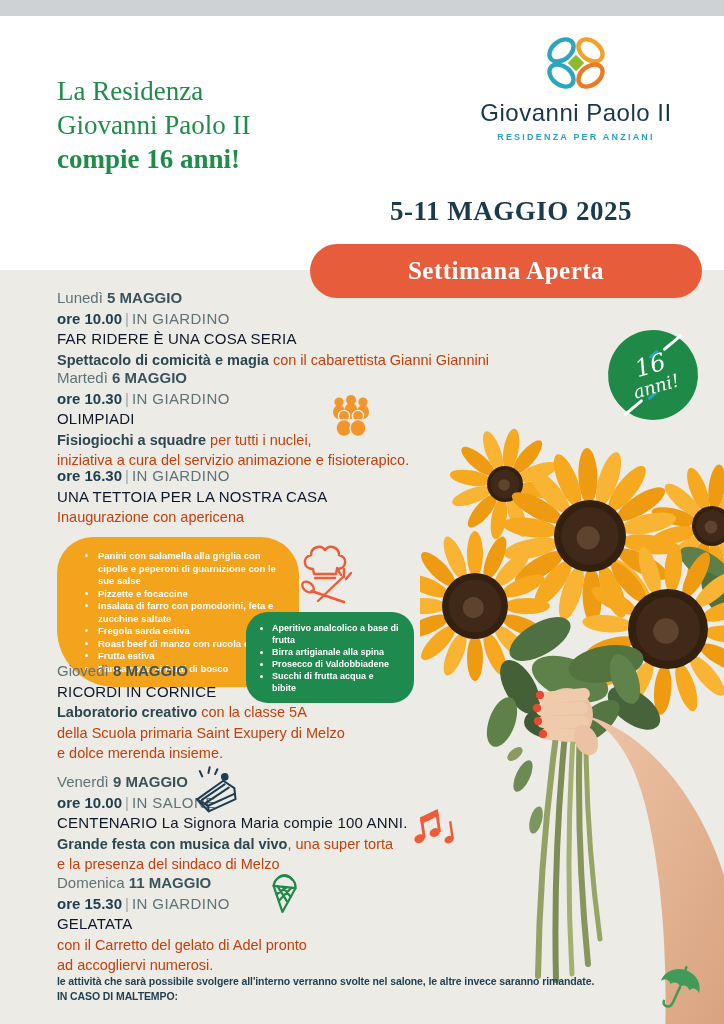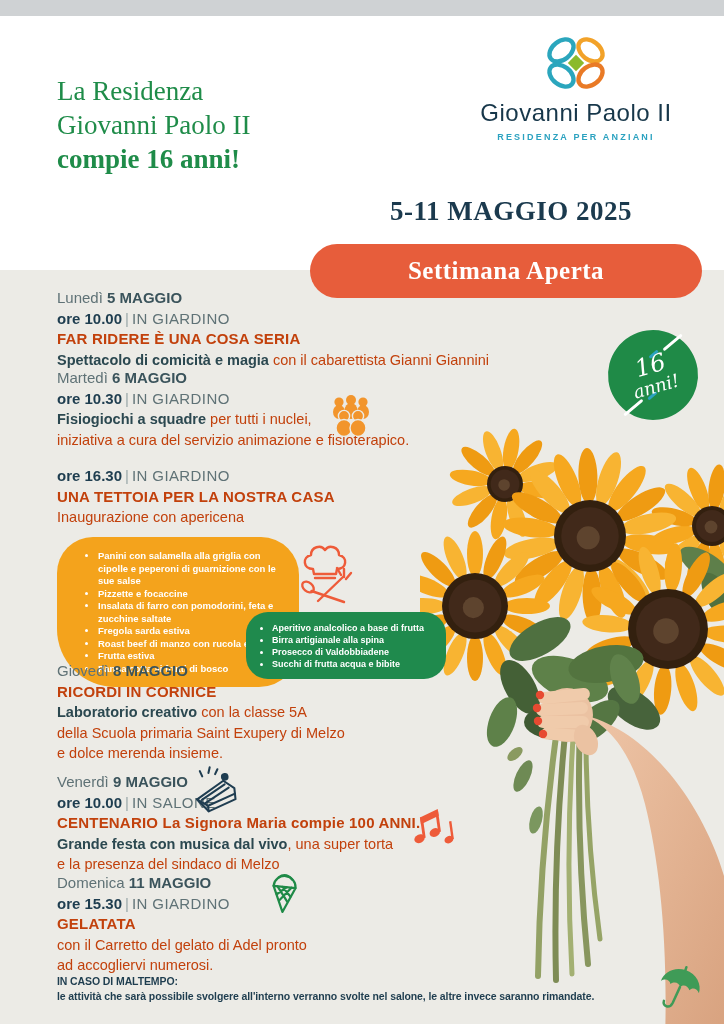--- a/index.html
+++ b/index.html
@@ -33,32 +33,32 @@
   .d2w{width:24px;bottom:14px;left:9px;transform:rotate(-32deg);background:#fff;}
   .d2t{width:11px;bottom:23px;left:36px;transform:rotate(-32deg);background:#2BA2C0;}
 
   
   .event{position:absolute;left:57px;width:492px;font-size:15px;line-height:20.5px;color:#5F7276;}
   .day{color:#5F7276;}
   .date{font-weight:bold;color:#3A535B;}
   .time{font-weight:bold;color:#1E3D4F;}
   .sep{color:#9AA7A9;margin:0 3px;}
   .loc{color:#5F7276;letter-spacing:.4px;}
-  .event-title{font-weight:bold;color:#c2410c;letter-spacing:.2px;}
+  .event-title{font-weight:normal;color:#0f172a;letter-spacing:.2px;}
   .desc{white-space:pre-line;font-size:14.5px;}
   .desc-bold{font-weight:bold;color:#2B4850;}
   .desc-rest{color:#c2410c;}
 
   
   .menu-box{position:absolute;left:57px;top:521px;width:242px;box-sizing:border-box;
             background:#F4A31C;border-radius:36px 38px 40px 58px;padding:13px 10px 12px 30px;}
   .menu-box ul,.drinks-box ul{margin:0;padding-left:11px;list-style:disc;}
   .menu-box li{font-size:9.5px;font-weight:bold;color:#fff;line-height:12.5px;}
   .menu-box li::marker,.drinks-box li::marker{color:#fff;}
-  .drinks-box{position:absolute;left:246px;top:596px;width:200px;box-sizing:border-box;
+  .drinks-box{position:absolute;left:246px;top:596px;width:168px;box-sizing:border-box;
               background:#1F8A4D;border-radius:22px;padding:10px 14px 9px 15px;}
   .drinks-box li{font-size:9px;font-weight:bold;color:#fff;line-height:12px;}
 
   
   .footer{position:absolute;left:57px;top:958px;width:600px;font-size:10.5px;font-weight:bold;
           color:#1E3D4F;line-height:15px;letter-spacing:-.1px;}
 
   .icon{position:absolute;}
   .bouquet{position:absolute;left:420px;top:408px;width:304px;height:616px;}
 </style>
@@ -255,20 +255,21 @@
     <div class="event-title">FAR RIDERE È UNA COSA SERIA</div>
     <div class="desc"><span class="desc-bold">Spettacolo di comicità e magia</span><span class="desc-rest"> con il cabarettista Gianni Giannini</span></div>
   </div>
 
   <div class="event" style="top:352px">
     <div class="day-line">
       <span class="day">Martedì</span>
       <span class="date">6 MAGGIO</span>
     </div>
     <div class="time-line"><span class="time">ore 10.30</span><span class="sep">|</span><span class="loc">IN GIARDINO</span></div>
+    <div class="event-title">OLIMPIADI</div>
     <div class="desc"><span class="desc-bold">Fisiogiochi a squadre</span><span class="desc-rest"> per tutti i nuclei,
 iniziativa a cura del servizio animazione e fisioterapico.</span></div>
   </div>
 
   <div class="event" style="top:450px">
     <div class="time-line"><span class="time">ore 16.30</span><span class="sep">|</span><span class="loc">IN GIARDINO</span></div>
     <div class="event-title">UNA TETTOIA PER LA NOSTRA CASA</div>
     <div class="desc"><span class="desc-bold"></span><span class="desc-rest">Inaugurazione con apericena</span></div>
   </div>
 
@@ -383,22 +384,22 @@
       <g transform="rotate(6 18 26)">
         <path d="M7,21 A11,11 0 1 1 29,21"></path>
         <path d="M11,12 q7,-6 14,1"></path>
         <path d="M7,21 L29,21 L18.5,46 Z"></path>
         <path d="M11,21 L22,35 M16,21 L25,30 M25,21 L14,35 M20,21 L11,29"></path>
       </g>
     </svg>
   </div>
 
   <div class="footer">
+    <div>le attività che sarà possibile svolgere all'interno verranno svolte nel salone, le altre invece saranno rimandate.</div>
     <div>IN CASO DI MALTEMPO:</div>
-    <div>le attività che sarà possibile svolgere all'interno verranno svolte nel salone, le altre invece saranno rimandate.</div>
   </div>
 
   <div class="icon" style="left:656px;top:948px">
     <svg width="46" height="52" viewBox="0 0 46 52">
       <g transform="rotate(18 23 26)">
         <path d="M23,5 C11,5 3,14 3,23 C6,19 11,19 13,23 C16,19 21,19 23,23 C25,19 30,19 33,23 C35,19 40,19 43,23 C43,14 35,5 23,5 Z" fill="#3F9B57"></path>
         <path d="M23,6 L23,2" stroke="#3F9B57" stroke-width="2.5" stroke-linecap="round"></path>
         <path d="M23,23 L21,40 C20,47 12,47 12,41" stroke="#3F9B57" stroke-width="2.5" fill="none" stroke-linecap="round"></path>
       </g>
     </svg>

